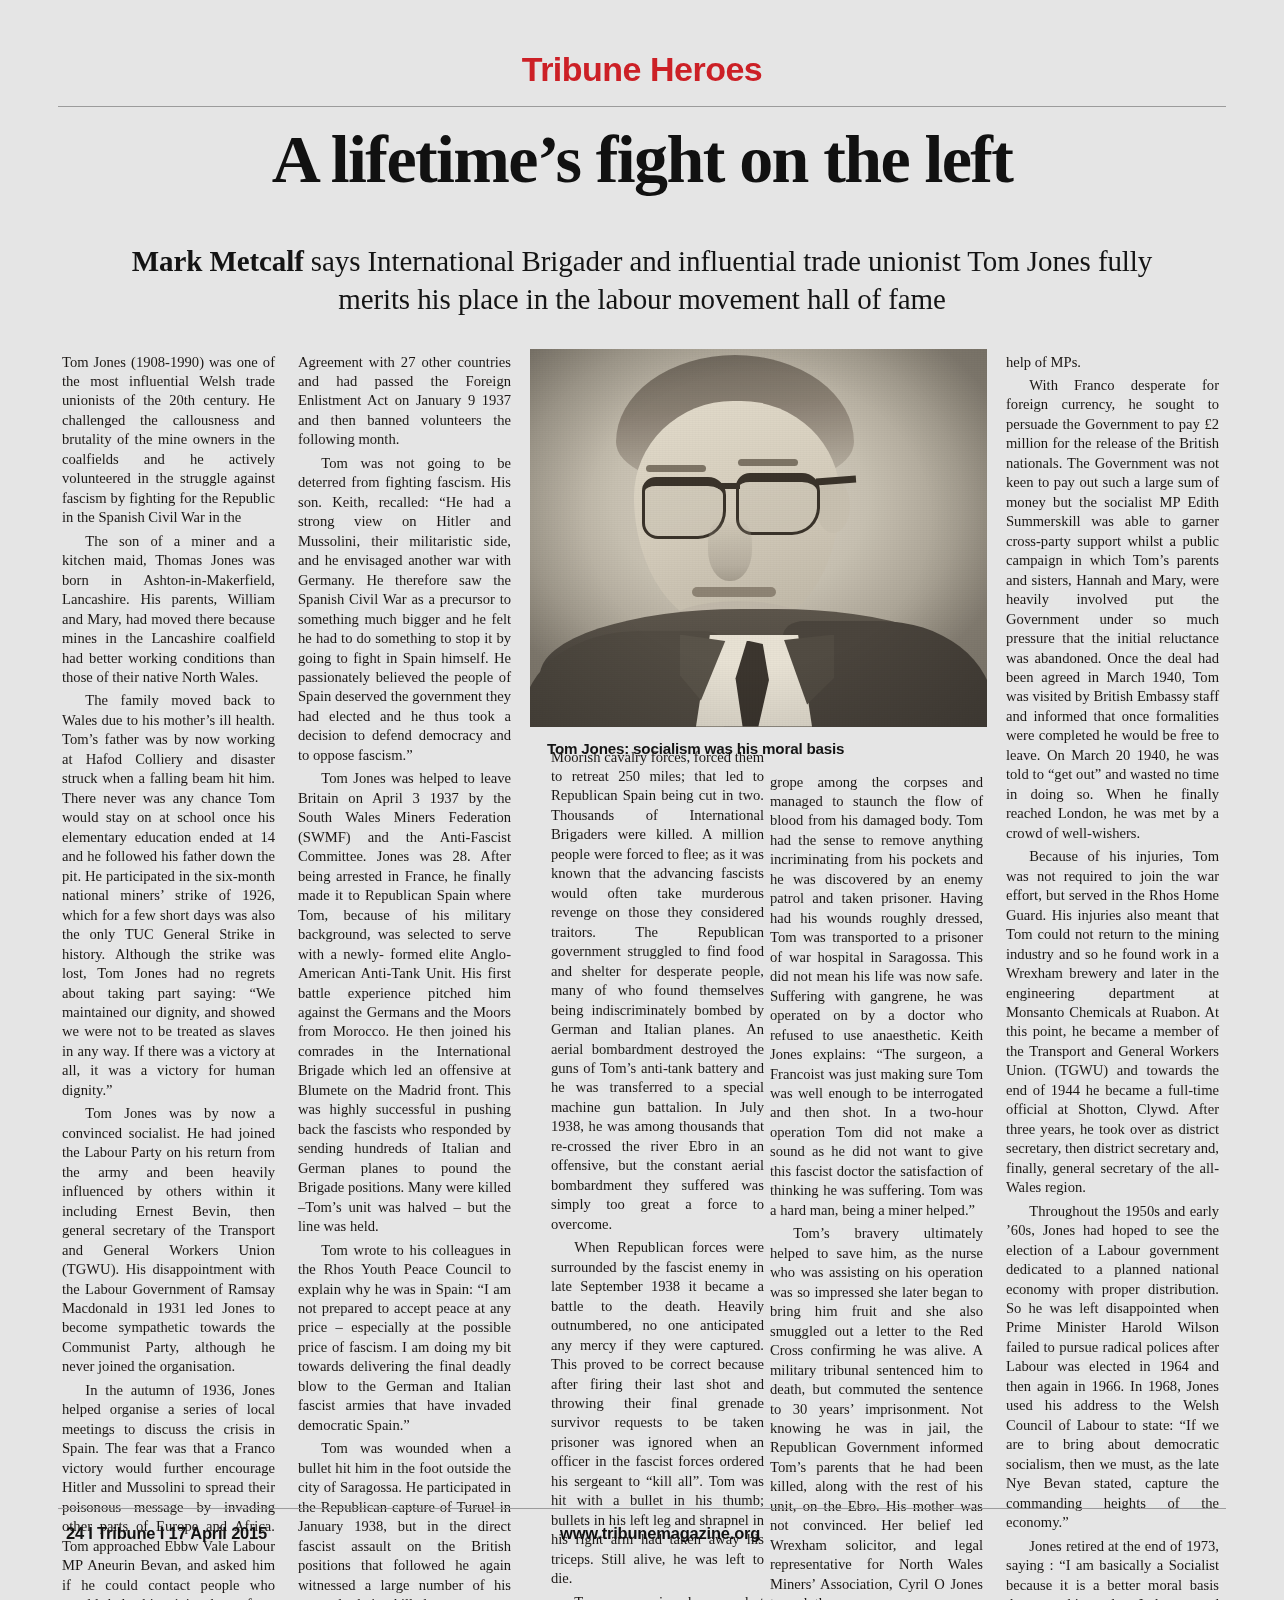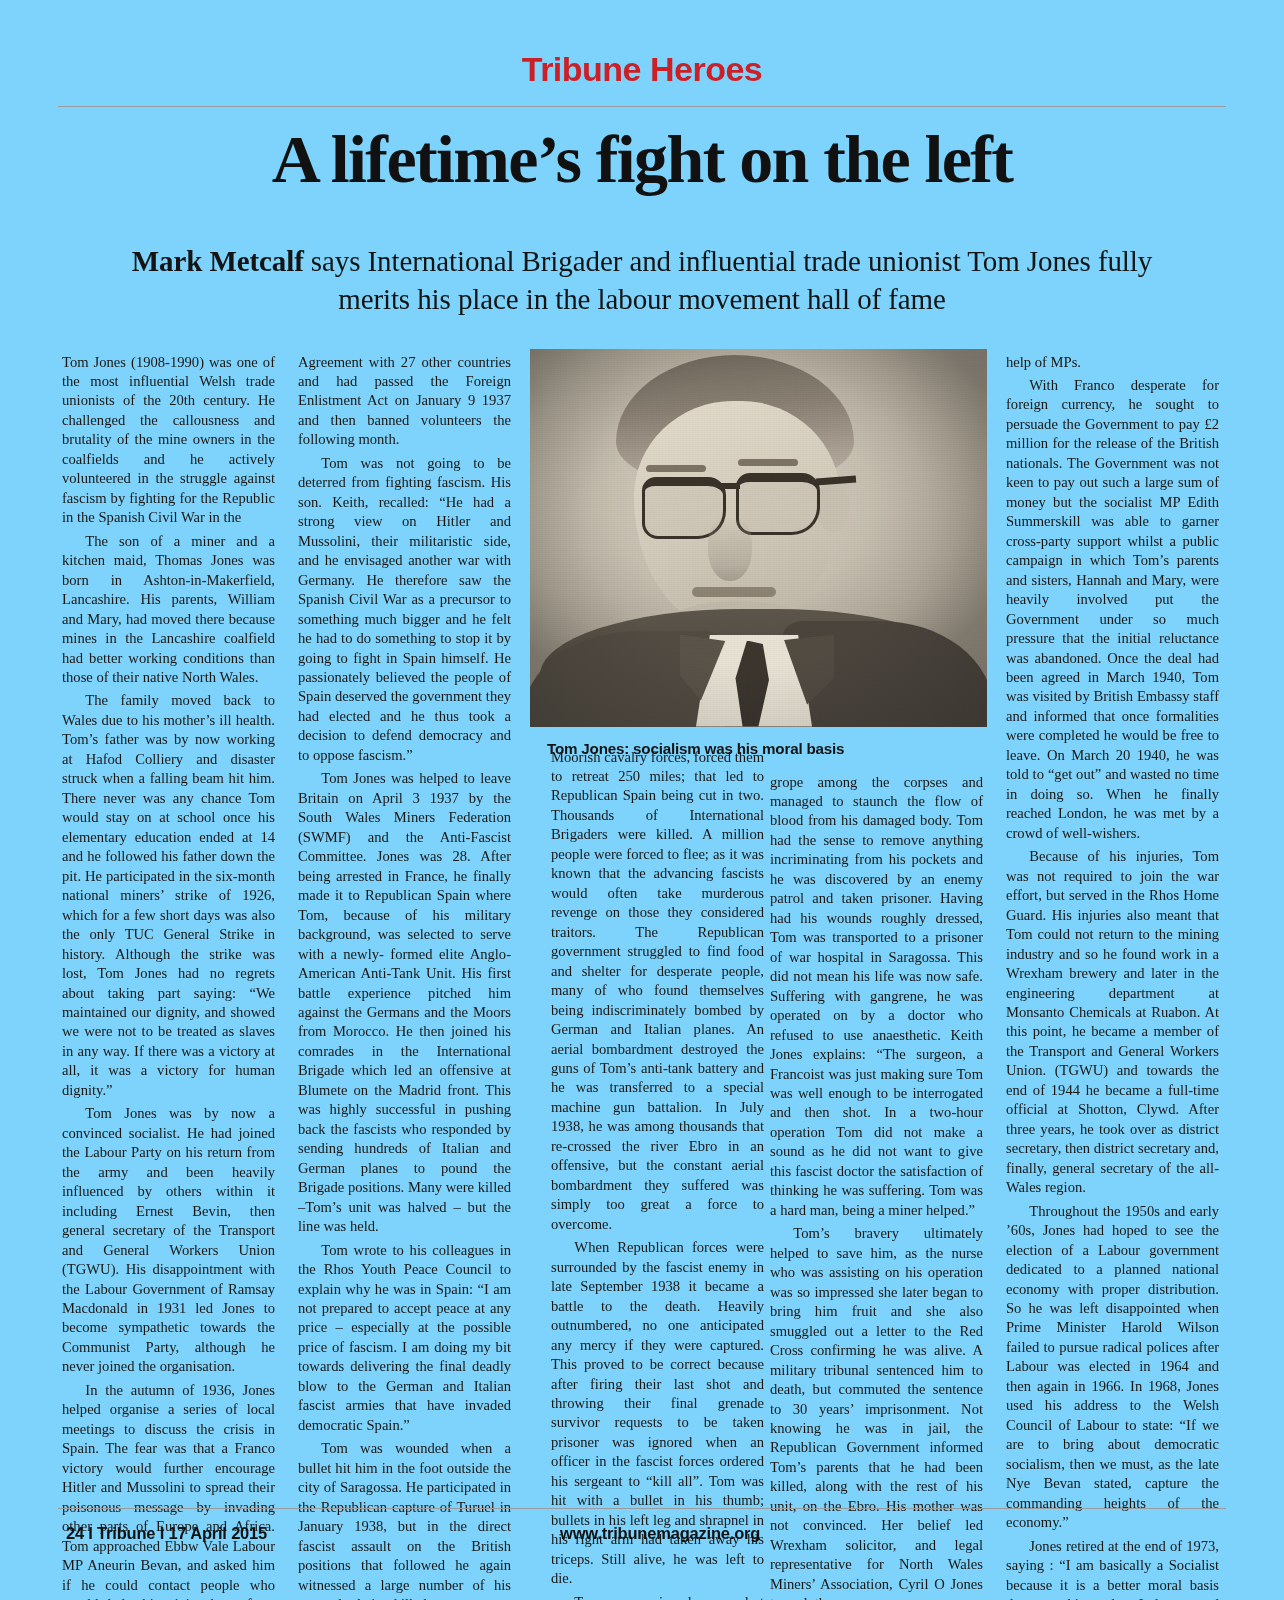--- a/index.html
+++ b/index.html
@@ -12,21 +12,21 @@
     height: 1600px;
     font-family: "Liberation Serif", serif;
     color: #1a1a1a;
     overflow: hidden;
   }
 
   .page {
     position: relative;
     width: 1284px;
     height: 1600px;
-    background: #7dd3fc;
+    background: #e5e5e5;
     box-sizing: border-box;
     padding: 0 58px;
   }
 
   
   .kicker {
     text-align: center;
     color: #cc2026;
     font-family: "Liberation Sans", sans-serif;
     font-weight: bold;

